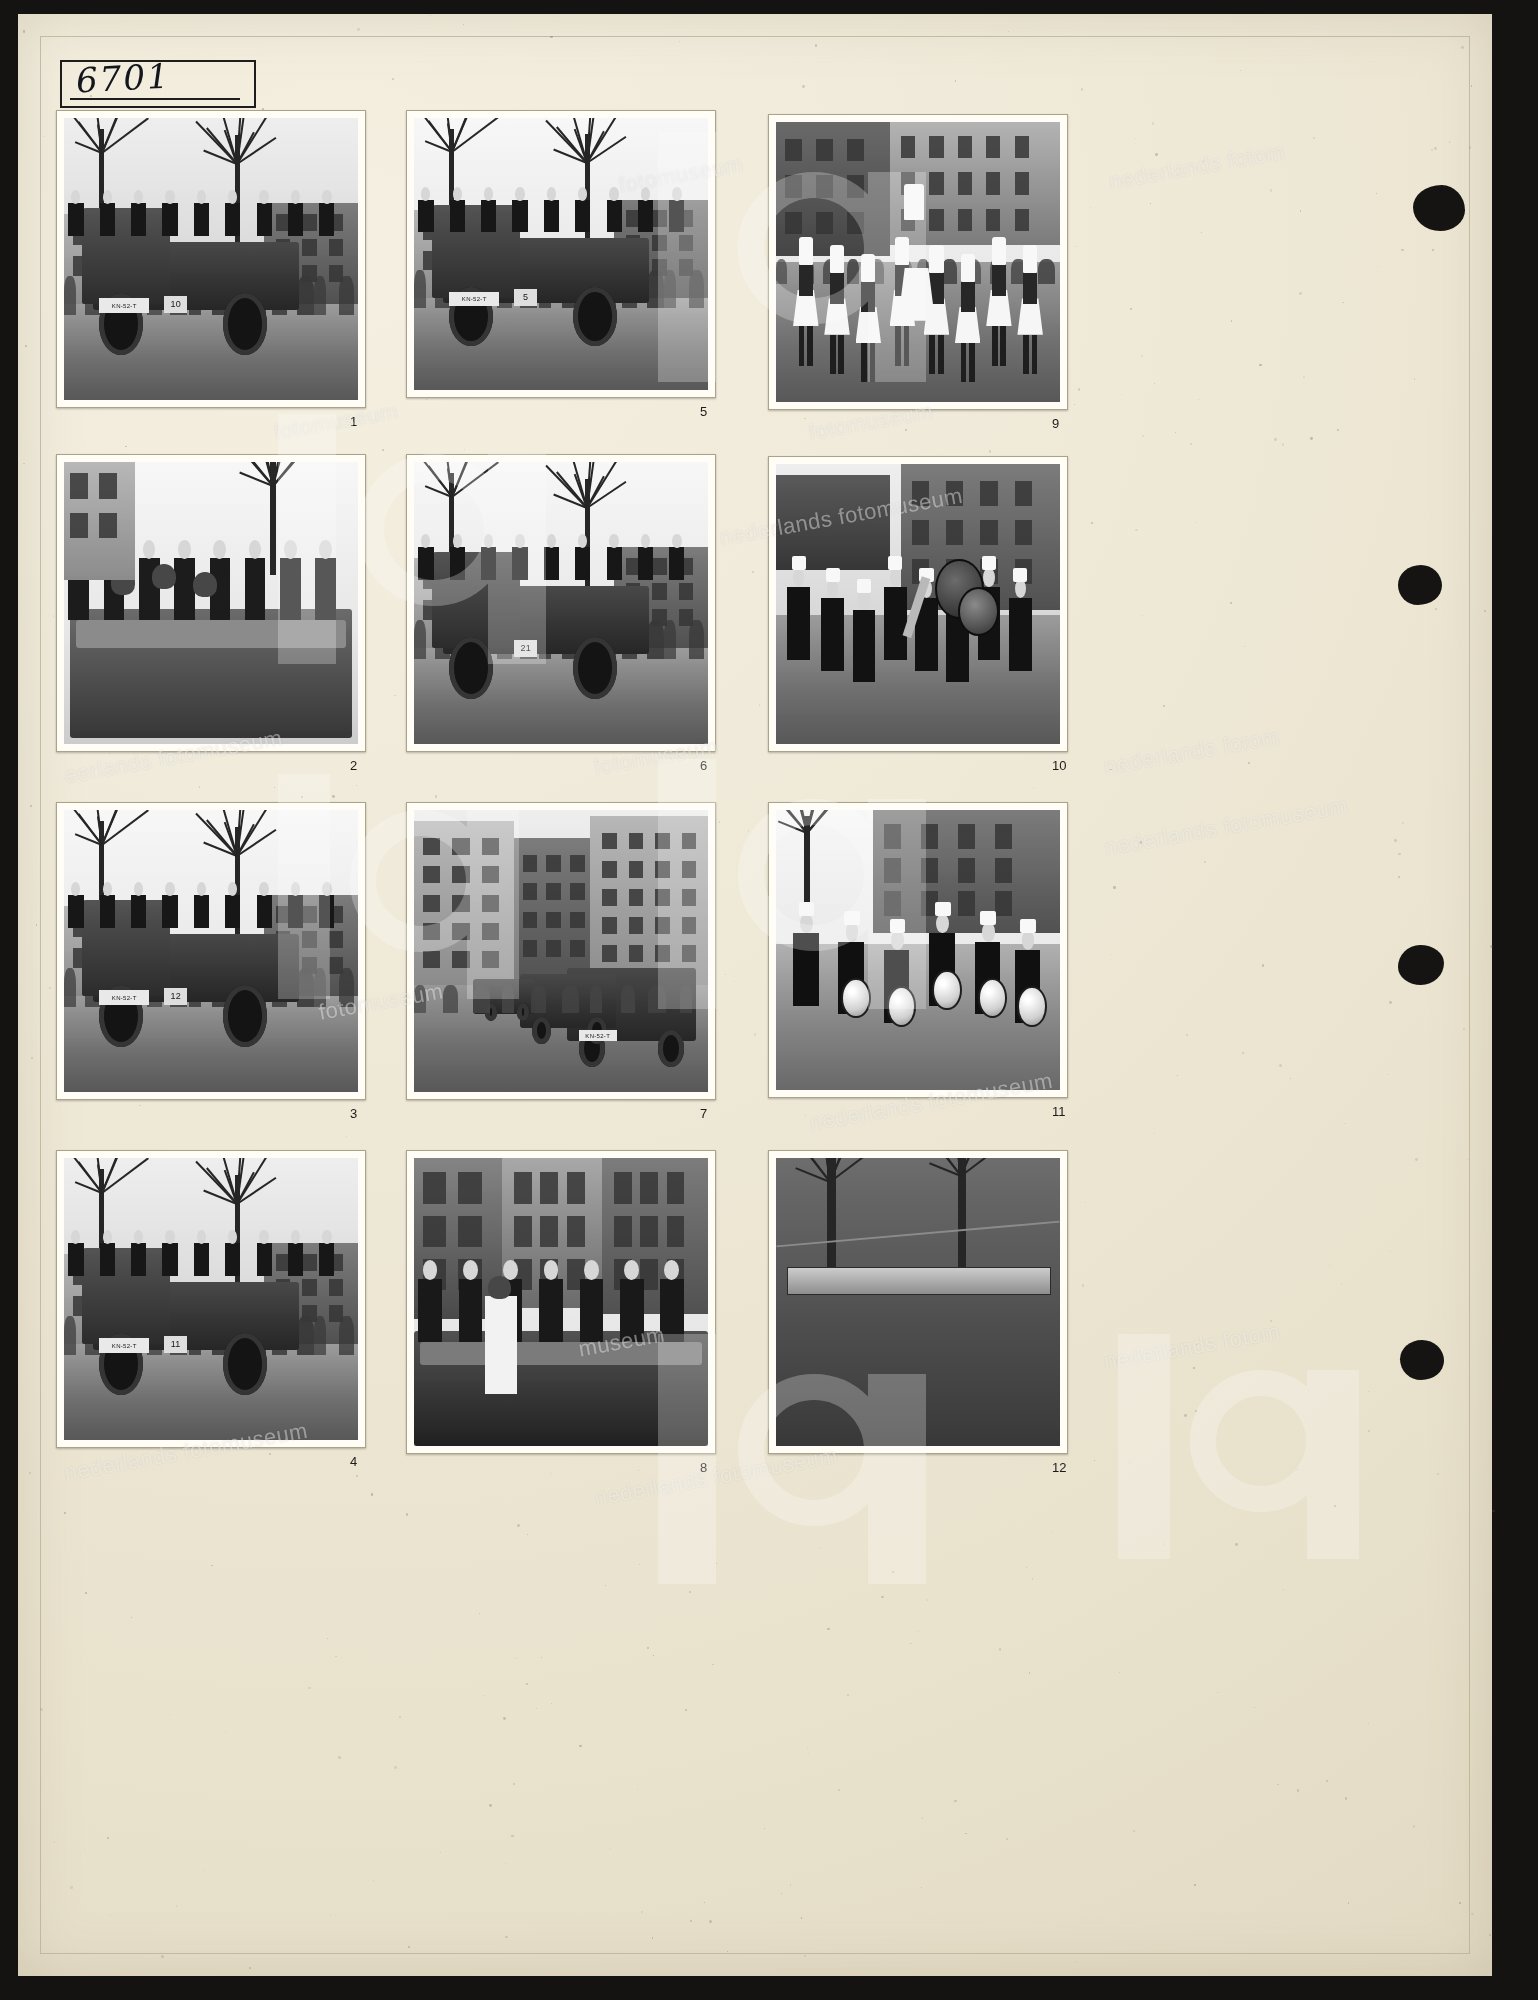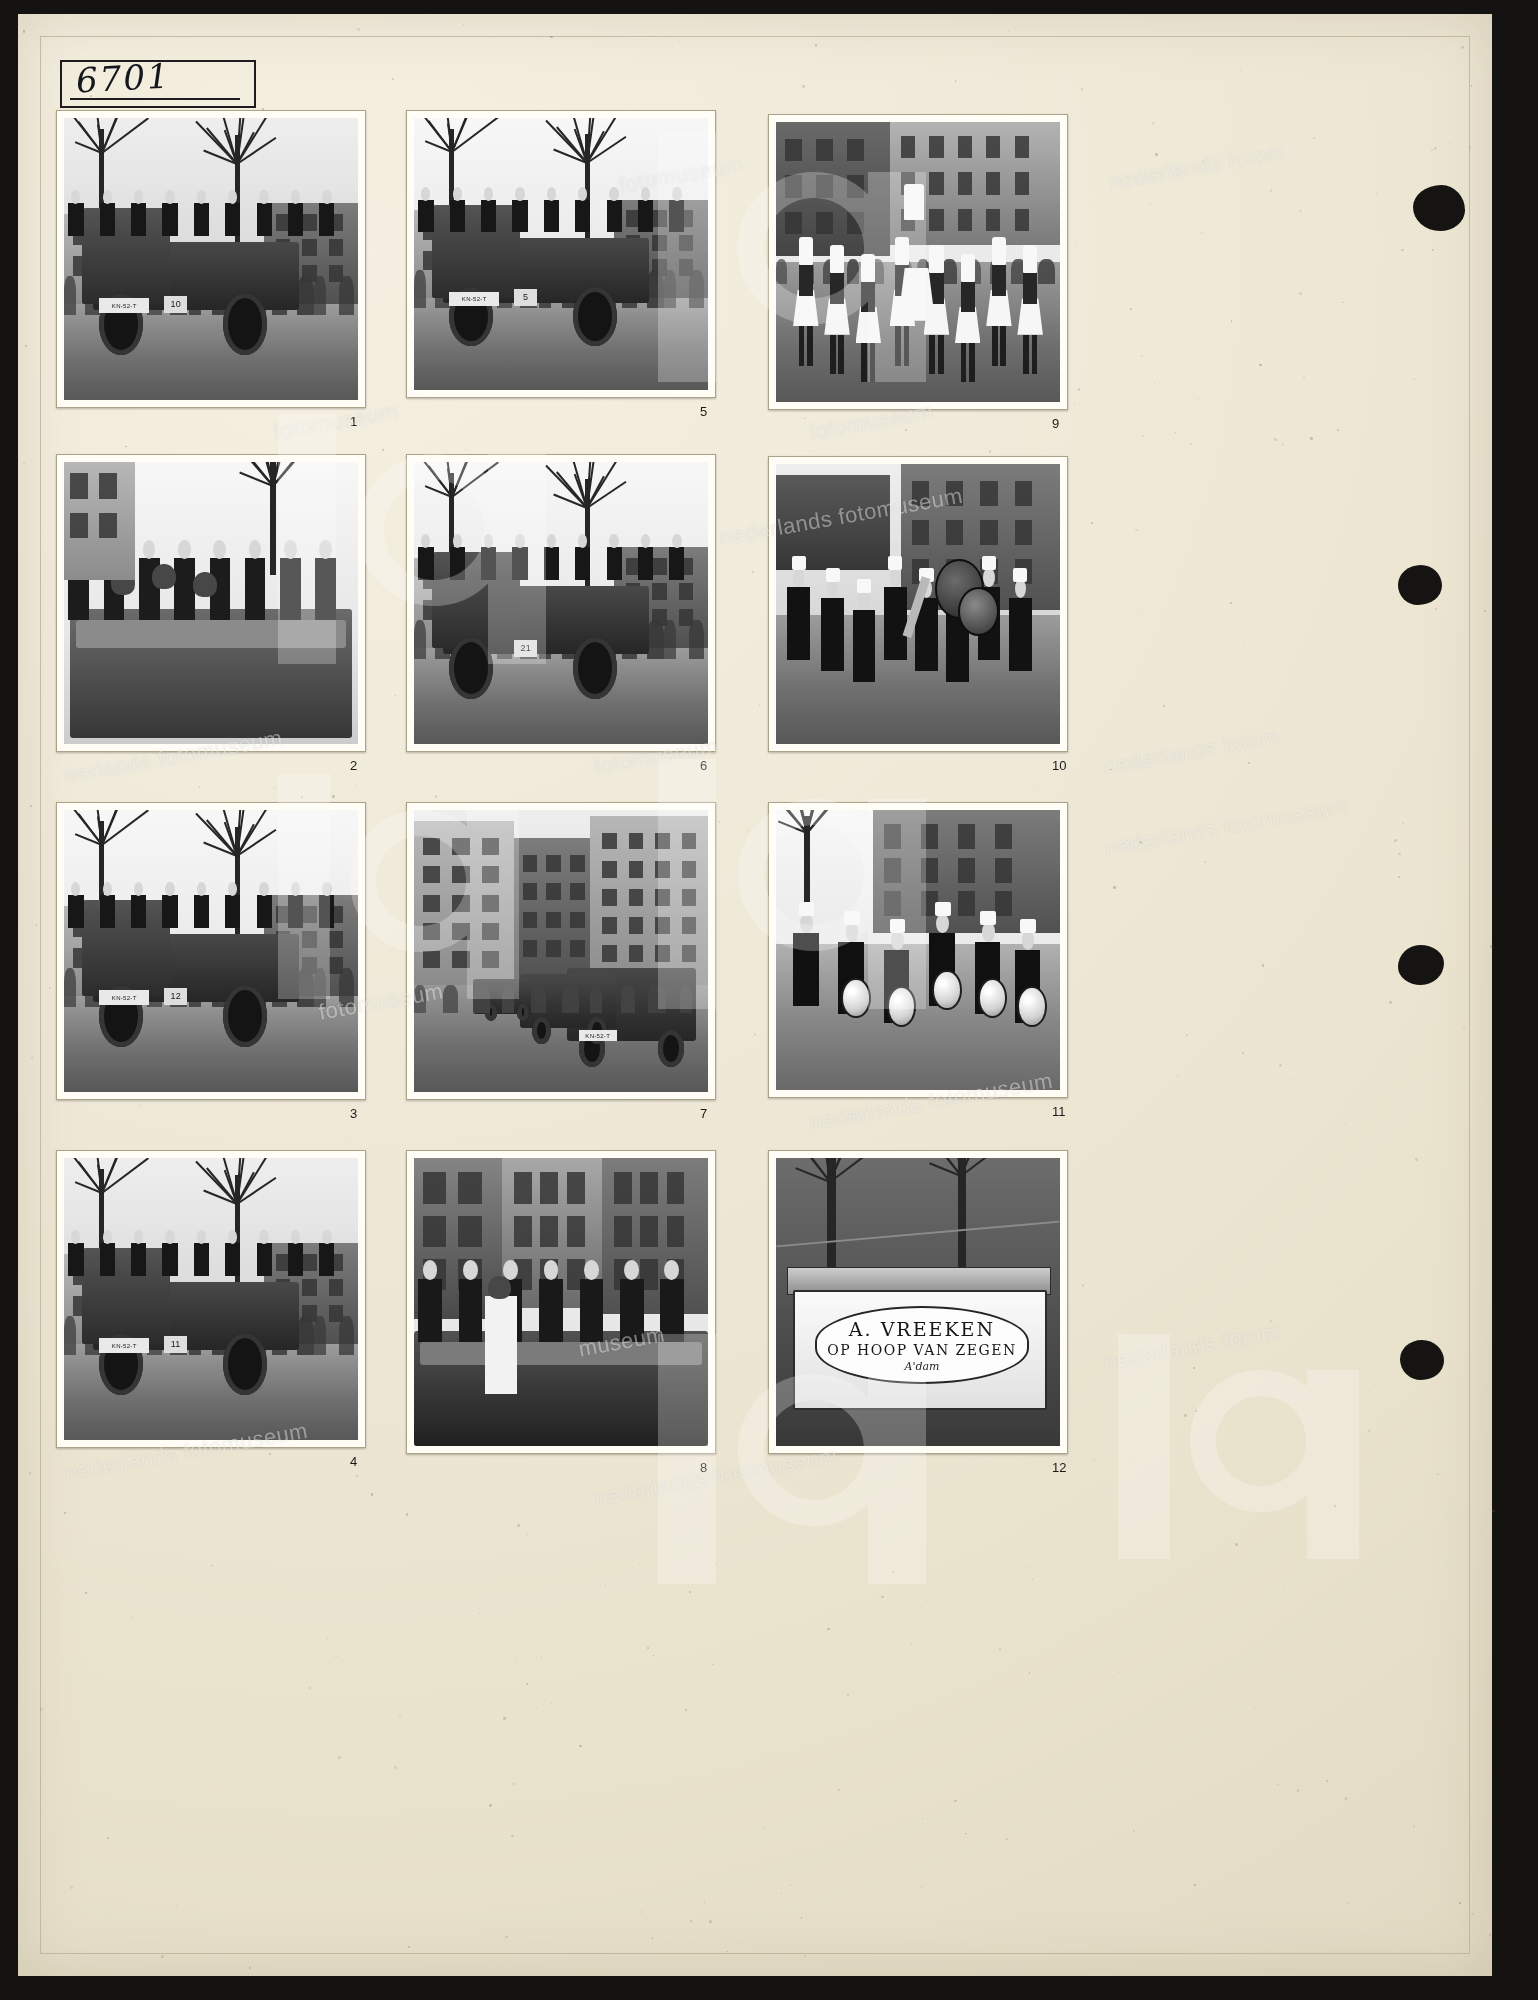--- a/index.html
+++ b/index.html
@@ -1552,27 +1552,20 @@
               <div class="branch" style="left:65%;top:6%;width:12.1%;transform:rotate(-158deg)"></div>
               <div class="branch" style="left:65%;top:6%;width:16.1%;transform:rotate(-127deg)"></div>
               <div class="branch" style="left:65%;top:6%;width:20.0%;transform:rotate(-128deg)"></div>
               <div class="branch" style="left:65%;top:6%;width:24.0%;transform:rotate(-97deg)"></div>
               <div class="branch" style="left:65%;top:6%;width:12.1%;transform:rotate(-98deg)"></div>
               <div class="branch" style="left:65%;top:6%;width:16.1%;transform:rotate(-67deg)"></div>
               <div class="branch" style="left:65%;top:6%;width:20.0%;transform:rotate(-68deg)"></div>
               <div class="branch" style="left:65%;top:6%;width:24.0%;transform:rotate(-37deg)"></div>
               <div style="position:absolute;left:0;top:26%;width:100%;height:2px;background:#8d8b84;transform:rotate(-5deg)"></div>
               <div class="sign-top"></div>
-              <div class="signboard">
-                <div class="sign-oval">
-                  <div class="sign-line1">A. VREEKEN</div>
-                  <div class="sign-line2">OP HOOP VAN ZEGEN</div>
-                  <div class="sign-line3">A'dam</div>
-                </div>
-              </div>
             </div>
           </div>
           <div class="photo-num" style="left: 284px; top: 310px;">12</div>
         </div>
       </div>
 
     <div id="watermarks">
         <div class="wm-text" style="left:1090px;top:140px">nederlands fotom</div>
         <div class="wm-text" style="left:600px;top:148px">fotomuseum</div>
         <div class="wm-text" style="left:790px;top:395px">fotomuseum</div>

